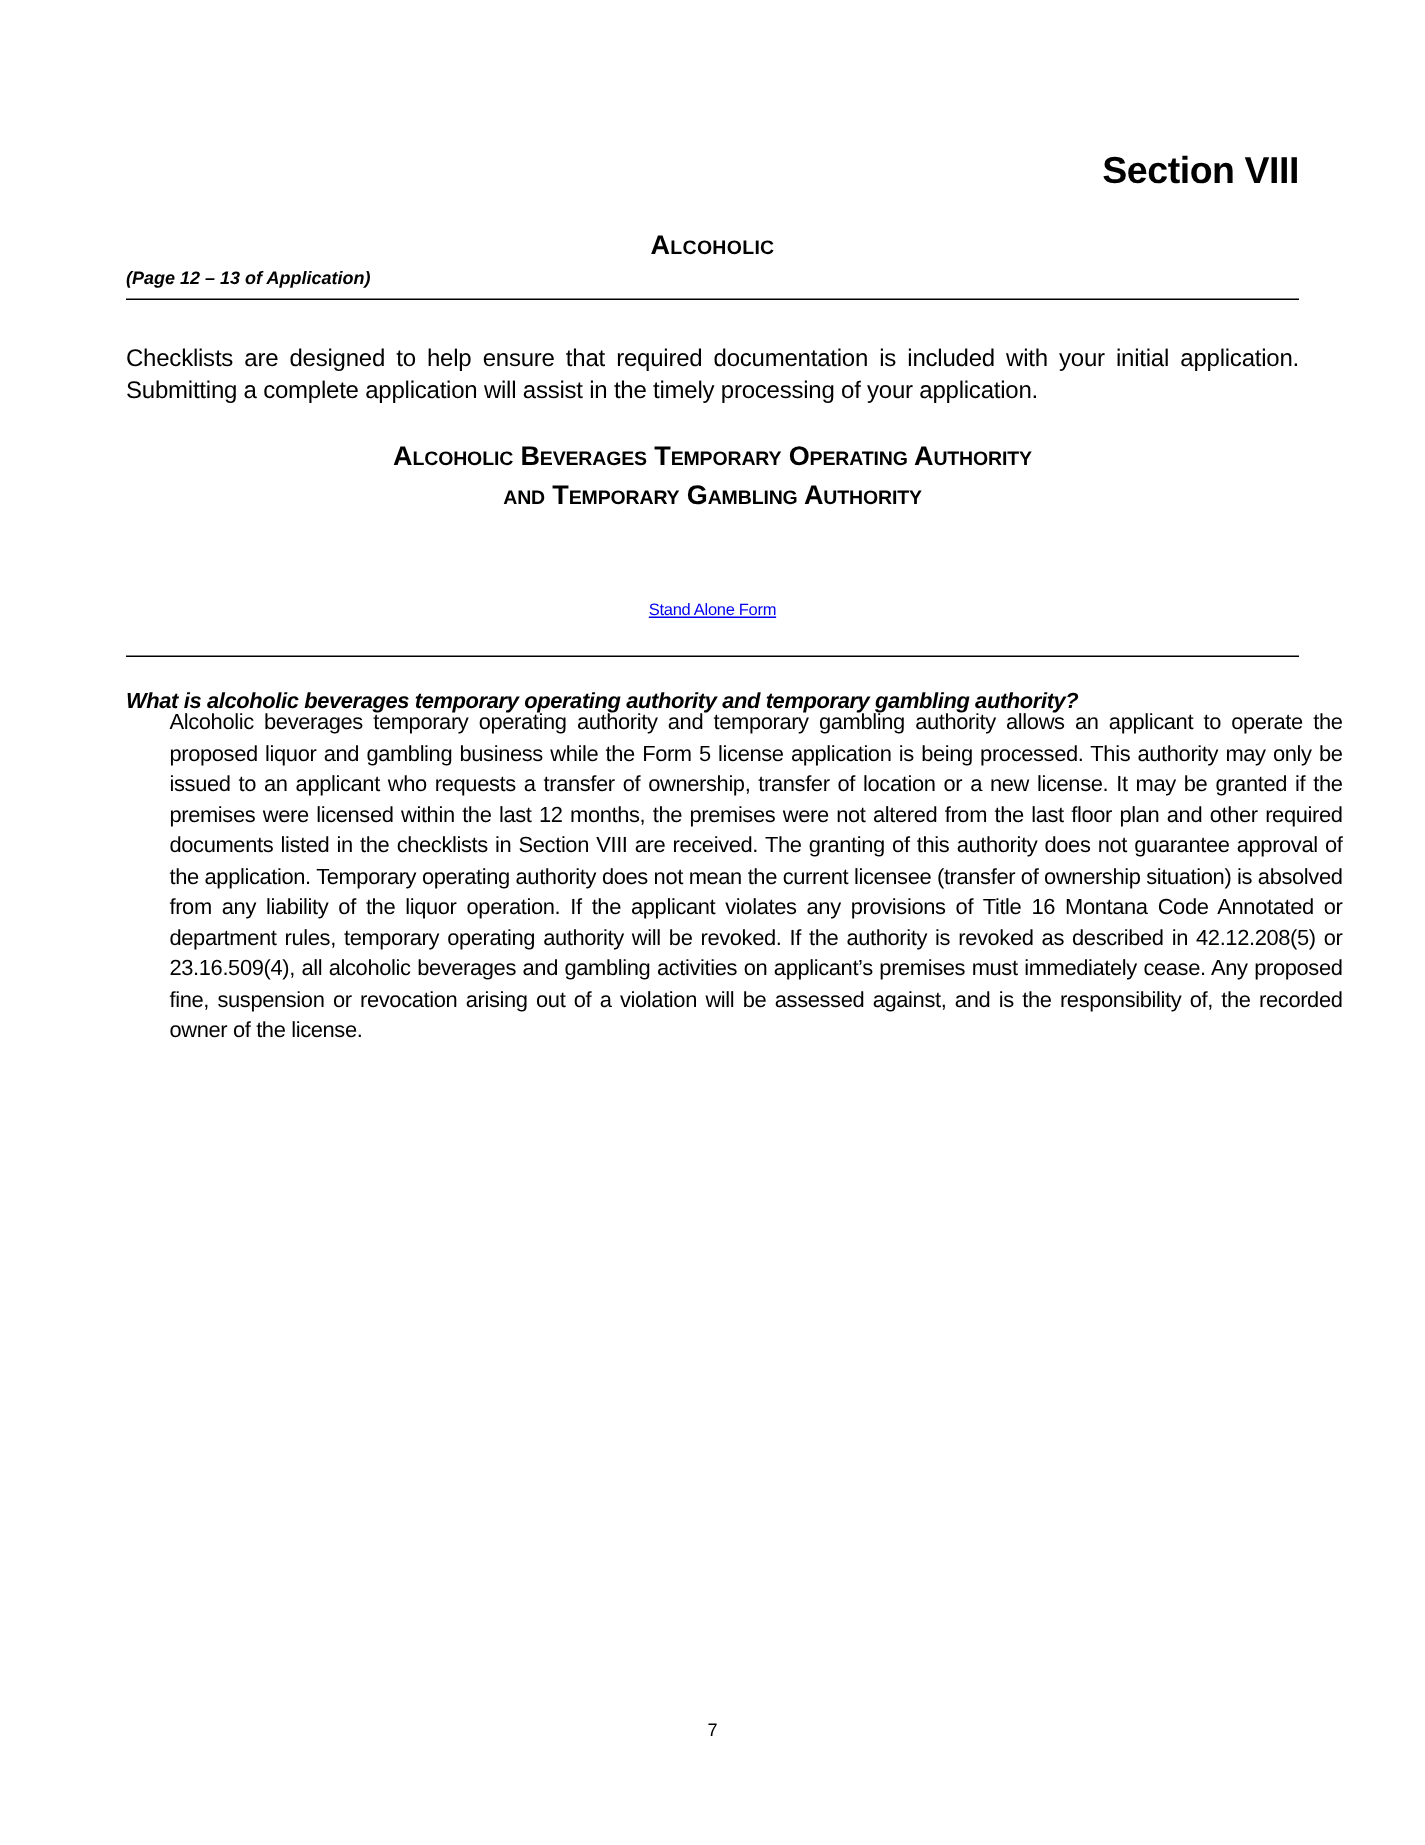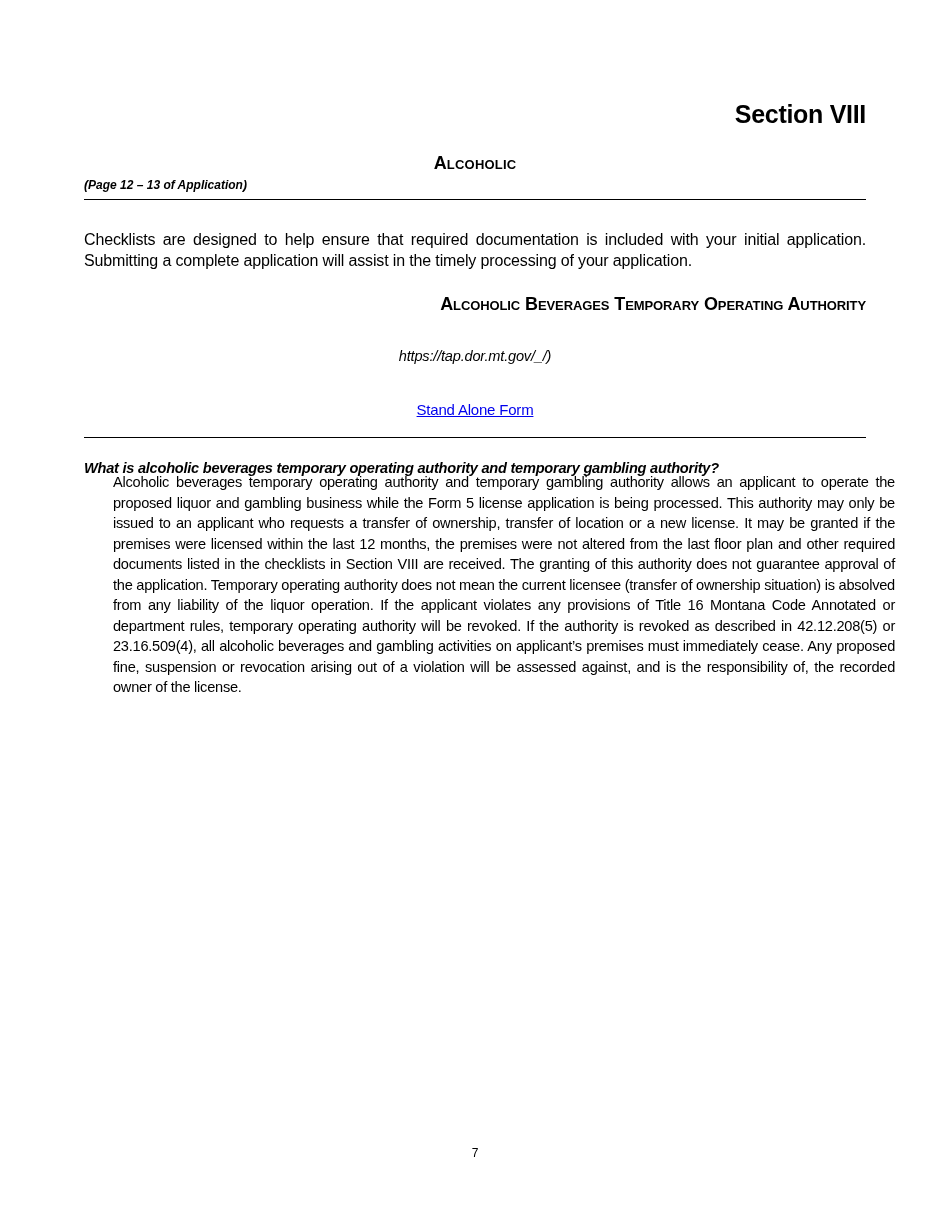--- a/index.html
+++ b/index.html
@@ -22,31 +22,31 @@
   }
   .rule { position: absolute; left: 0; width: 782px; height: 0; border-top: 1.3px solid #000; }
   .rule1 { top: 199px; }
   .rule2 { top: 437px; }
   .intro {
     position: absolute; top: 230px; left: 0; width: 782px;
     font-size: 16px; line-height: 20.5px; text-align: justify;
     text-align-last: left; letter-spacing: -0.15px;
   }
   .sub-heading {
-    position: absolute; top: 291px; left: 0; width: 782px; text-align: right;
+    position: absolute; top: 291px; left: 0; width: 782px; text-align: center;
     font-size: 18px; font-weight: bold; font-variant: small-caps; line-height: 26px;
     letter-spacing: -0.1px;
   }
   .note {
     position: absolute; top: 346px; left: 0; width: 782px; text-align: center;
     font-size: 14.6px; font-style: italic; line-height: 21px; letter-spacing: -0.2px;
   }
   .link-line {
     position: absolute; top: 401px; left: 0; width: 782px; text-align: center;
-    font-size: 15px;
+    font-size: 11px;
   }
   .link-line a { color: #0000ee; text-decoration: underline; letter-spacing: -0.2px; }
   .question {
     position: absolute; top: 460px; left: 0; width: 782px;
     font-size: 14.6px; font-weight: bold; font-style: italic; letter-spacing: -0.25px;
   }
   .body-text {
     position: absolute; top: 472px; left: 0; width: 782px;
     font-size: 14.6px; line-height: 20.5px; text-align: justify;
     letter-spacing: -0.25px;
@@ -63,24 +63,24 @@
 <div class="page">
   <div class="section-title">Section VIII</div>
   <div class="checklists">Alcoholic</div>
   <div class="page-ref">(Page 12 – 13 of Application)</div>
   <div class="rule rule1"></div>
 
   <div class="intro">Checklists are designed to help ensure that required documentation is included with your initial application. Submitting a complete application will assist in the timely processing of your application.</div>
 
   <div class="sub-heading">
     <div>Alcoholic Beverages Temporary Operating Authority</div>
+    <div>and Temporary Gambling Authority</div>
   </div>
 
   <div class="note">
-    <div>https://tap.dor.mt.gov/_/)</div>
   </div>
 
   <div class="link-line">
     <a href="#">Stand Alone Form</a>
   </div>
 
   <div class="rule rule2"></div>
 
   <div class="question">What is alcoholic beverages temporary operating authority and temporary gambling authority?</div>
   <div class="body-text">Alcoholic beverages temporary operating authority and temporary gambling authority allows an applicant to operate the proposed liquor and gambling business while the Form 5 license application is being processed. This authority may only be issued to an applicant who requests a transfer of ownership, transfer of location or a new license. It may be granted if the premises were licensed within the last 12 months, the premises were not altered from the last floor plan and other required documents listed in the checklists in Section VIII are received. The granting of this authority does not guarantee approval of the application. Temporary operating authority does not mean the current licensee (transfer of ownership situation) is absolved from any liability of the liquor operation. If the applicant violates any provisions of Title 16 Montana Code Annotated or department rules, temporary operating authority will be revoked. If the authority is revoked as described in 42.12.208(5) or 23.16.509(4), all alcoholic beverages and gambling activities on applicant’s premises must immediately cease. Any proposed fine, suspension or revocation arising out of a violation will be assessed against, and is the responsibility of, the recorded owner of the license.</div>

